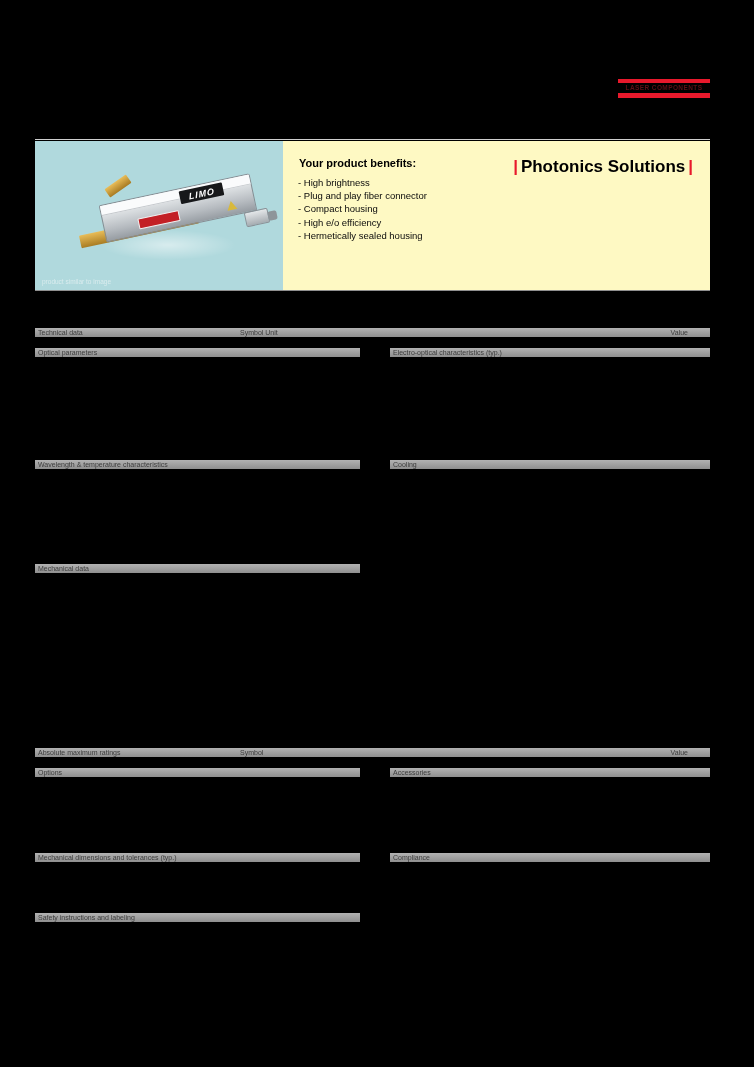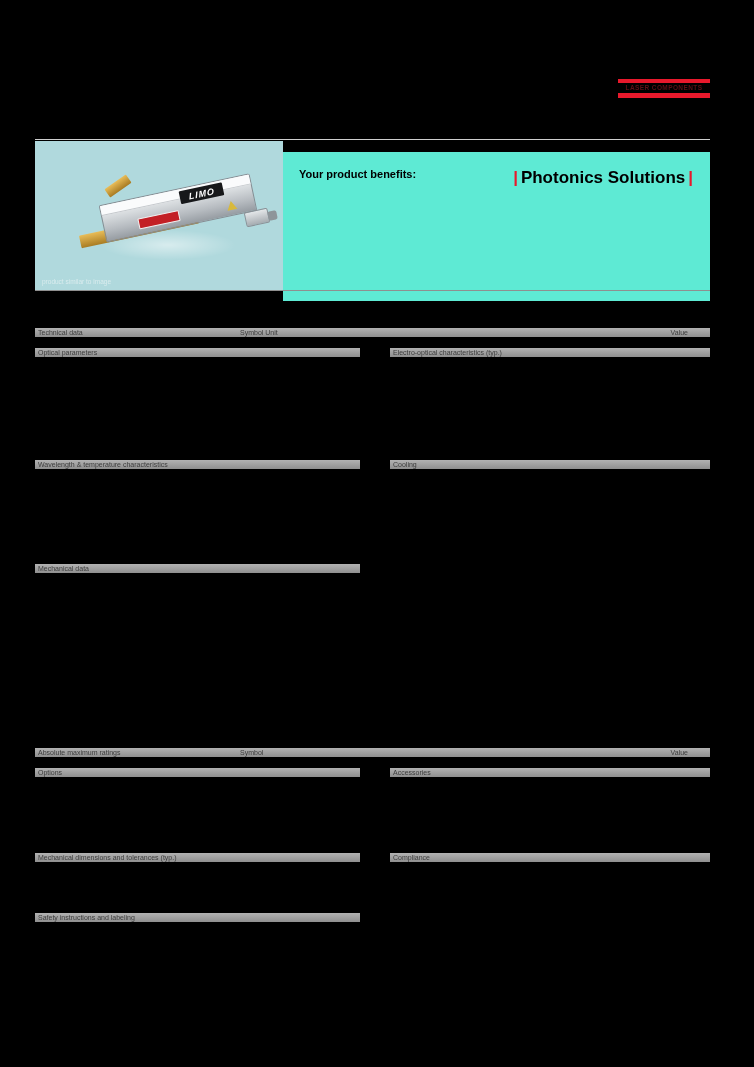--- a/index.html
+++ b/index.html
@@ -16,22 +16,22 @@
     text-align:center;line-height:8px;margin:1px 0;white-space:nowrap;
   }
   
   .hairline-top{position:absolute;left:35px;top:139px;width:675px;height:1px;background:#cfcfcf;}
   .hairline-bottom{position:absolute;left:35px;top:290px;width:675px;height:1px;background:#8f8f8f;}
   .hero-image{
     position:absolute;left:35px;top:141px;width:248px;height:149px;
     background:#b0d9dd;overflow:hidden;
   }
   .hero-panel{
-    position:absolute;left:283px;top:152px;width:427px;height:149px;
-    background:#5eead4;
+    position:absolute;left:283px;top:141px;width:427px;height:149px;
+    background:#fef9c3;
   }
   .caption{
     position:absolute;left:7px;bottom:5px;font-size:6.5px;color:#d9ecee;
   }
   
   .device-wrap{position:absolute;left:28px;top:22px;width:200px;height:110px;}
   .reflection{
     position:absolute;left:15px;top:62px;width:180px;height:40px;border-radius:50%;
     background:radial-gradient(closest-side,rgba(255,255,255,.5),rgba(255,255,255,0) 75%);
   }
@@ -122,20 +122,27 @@
         <div class="warn-triangle"></div>
       </div>
       <div class="connector"></div>
       <div class="connector-tip"></div>
     </div>
     <div class="caption">product similar to image</div>
   </div>
 
   <div class="hero-panel">
     <div class="benefits-title">Your product benefits:</div>
+    <ul class="benefits-list">
+      <li>- High brightness</li>
+      <li>- Plug and play fiber connector</li>
+      <li>- Compact housing</li>
+      <li>- High e/o efficiency</li>
+      <li>- Hermetically sealed housing</li>
+    </ul>
     <div class="tagline">
       <span class="pipe">|</span><span>Photonics Solutions</span><span class="pipe">|</span>
     </div>
   </div>
 
   <div class="hairline-bottom"></div>
 
   <div class="bar full" style="top:328px">
     <span class="lbl">Technical data</span>
     <span class="lbl mid">Symbol    Unit</span>

